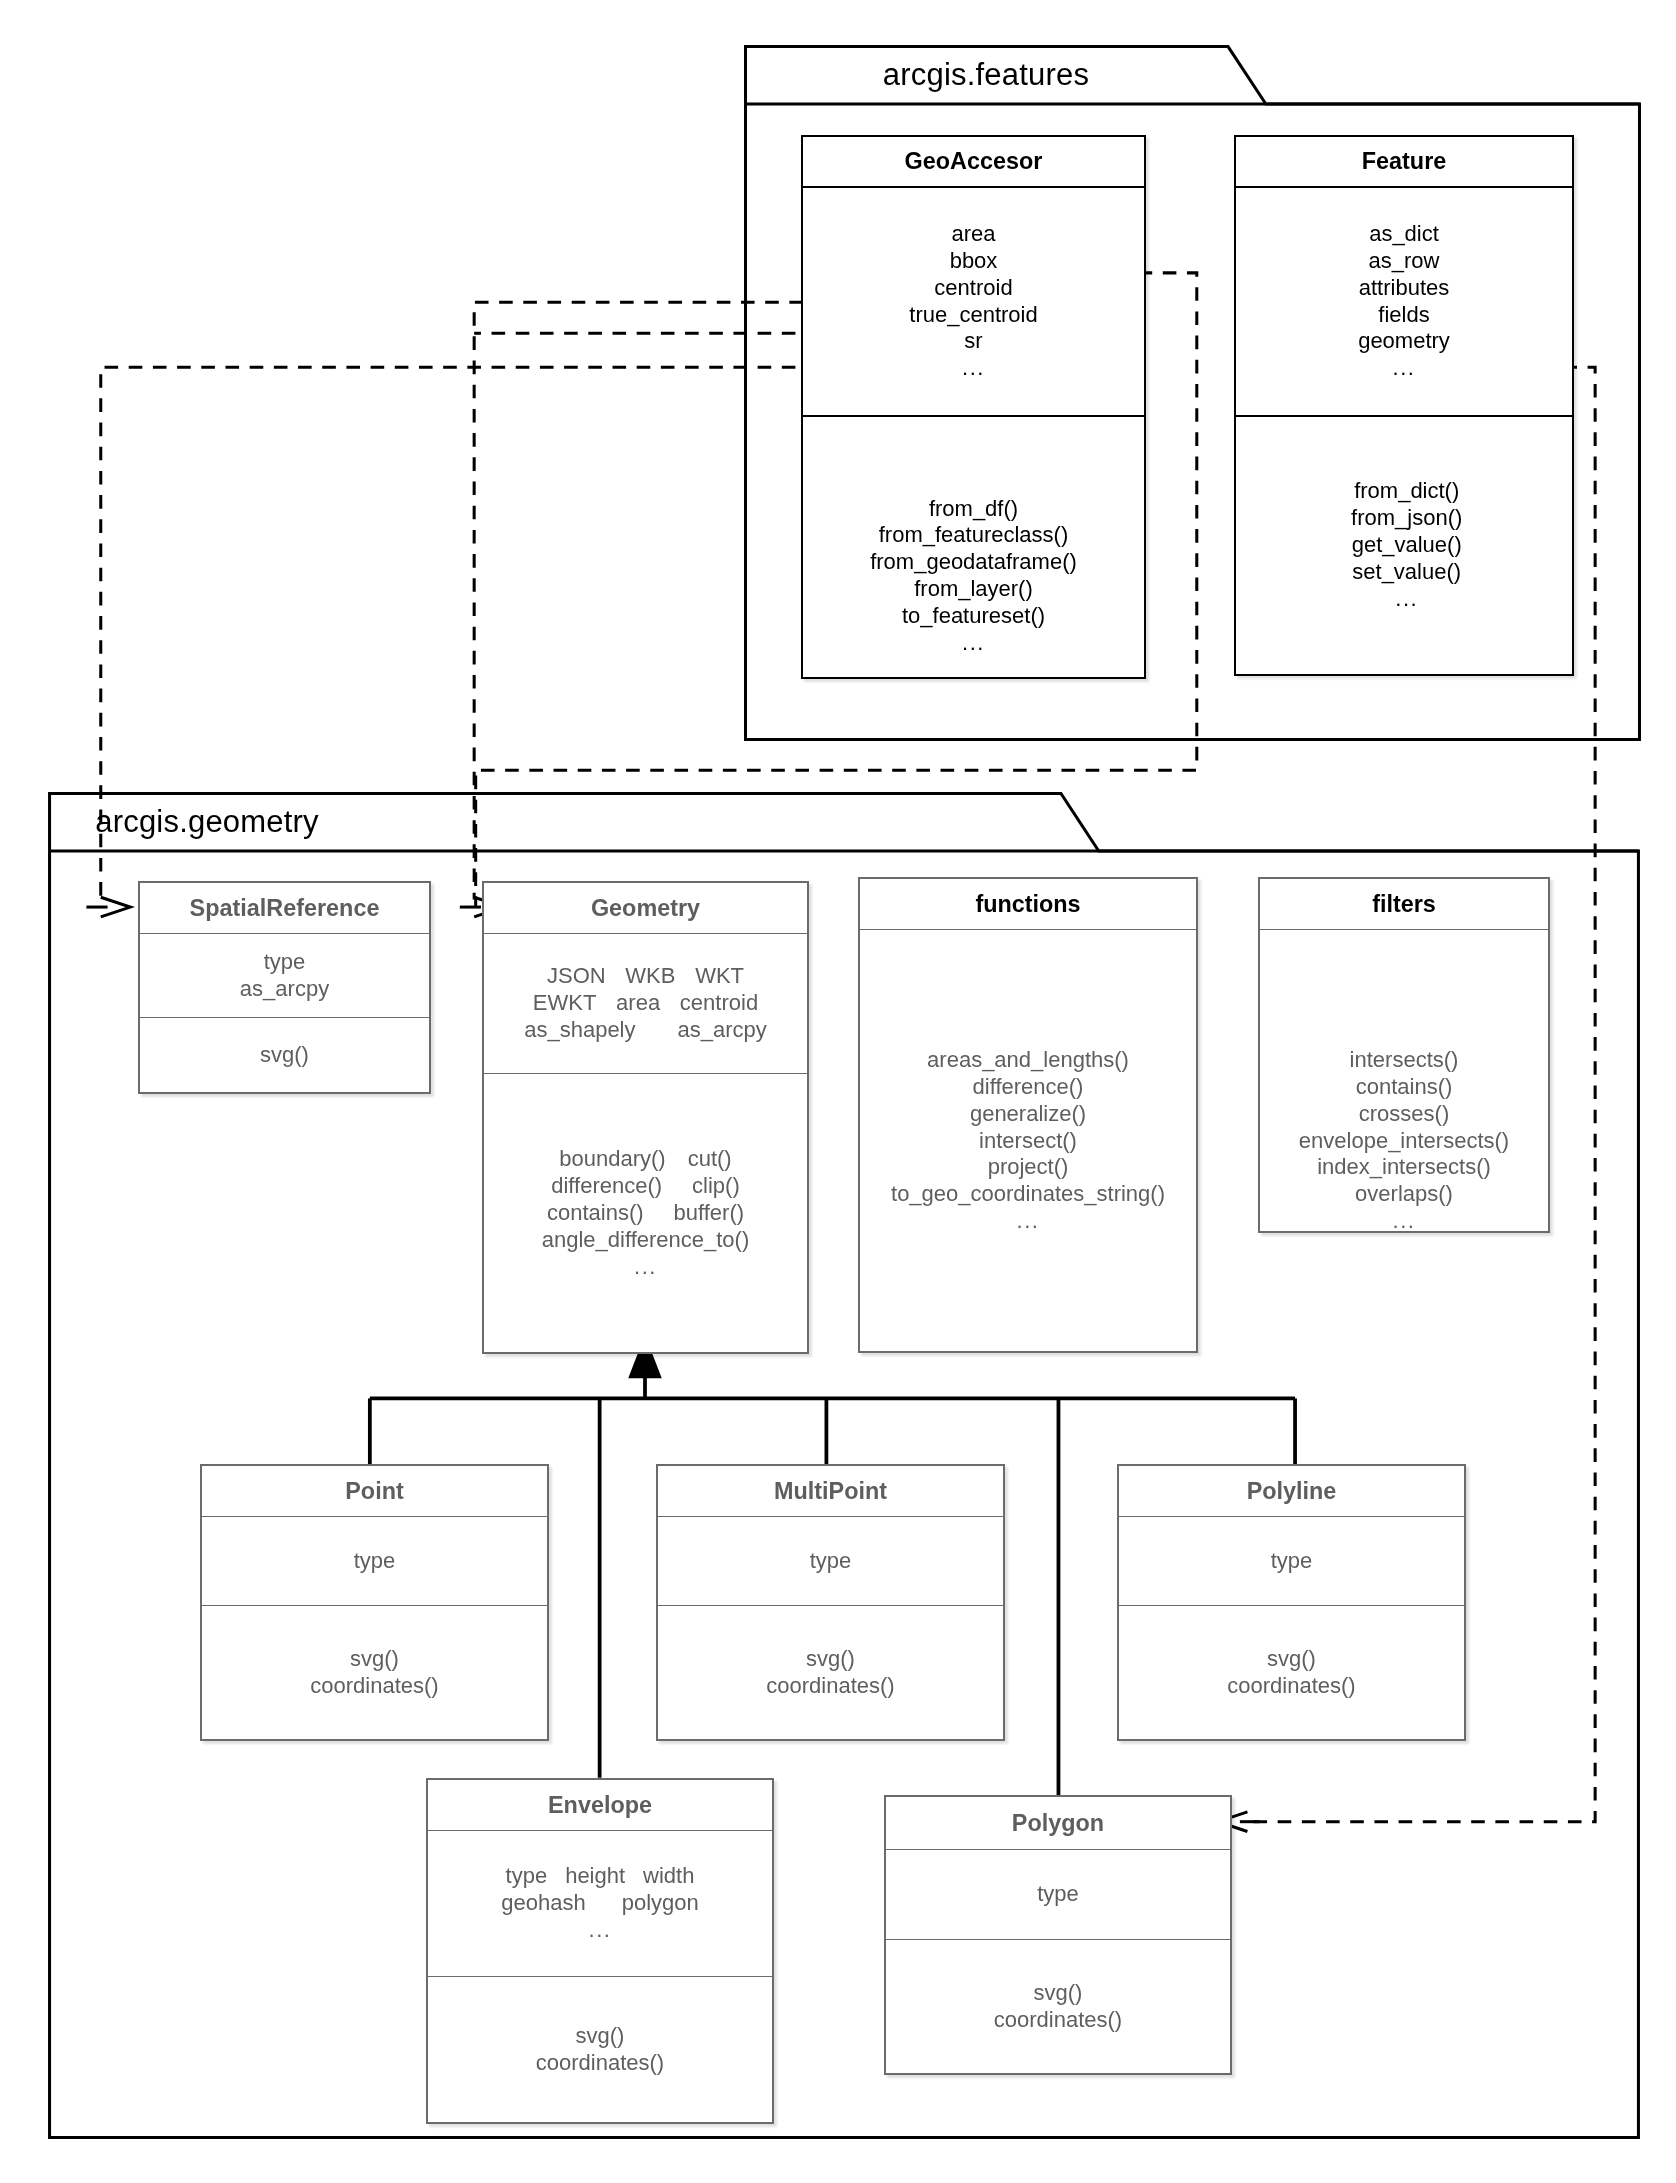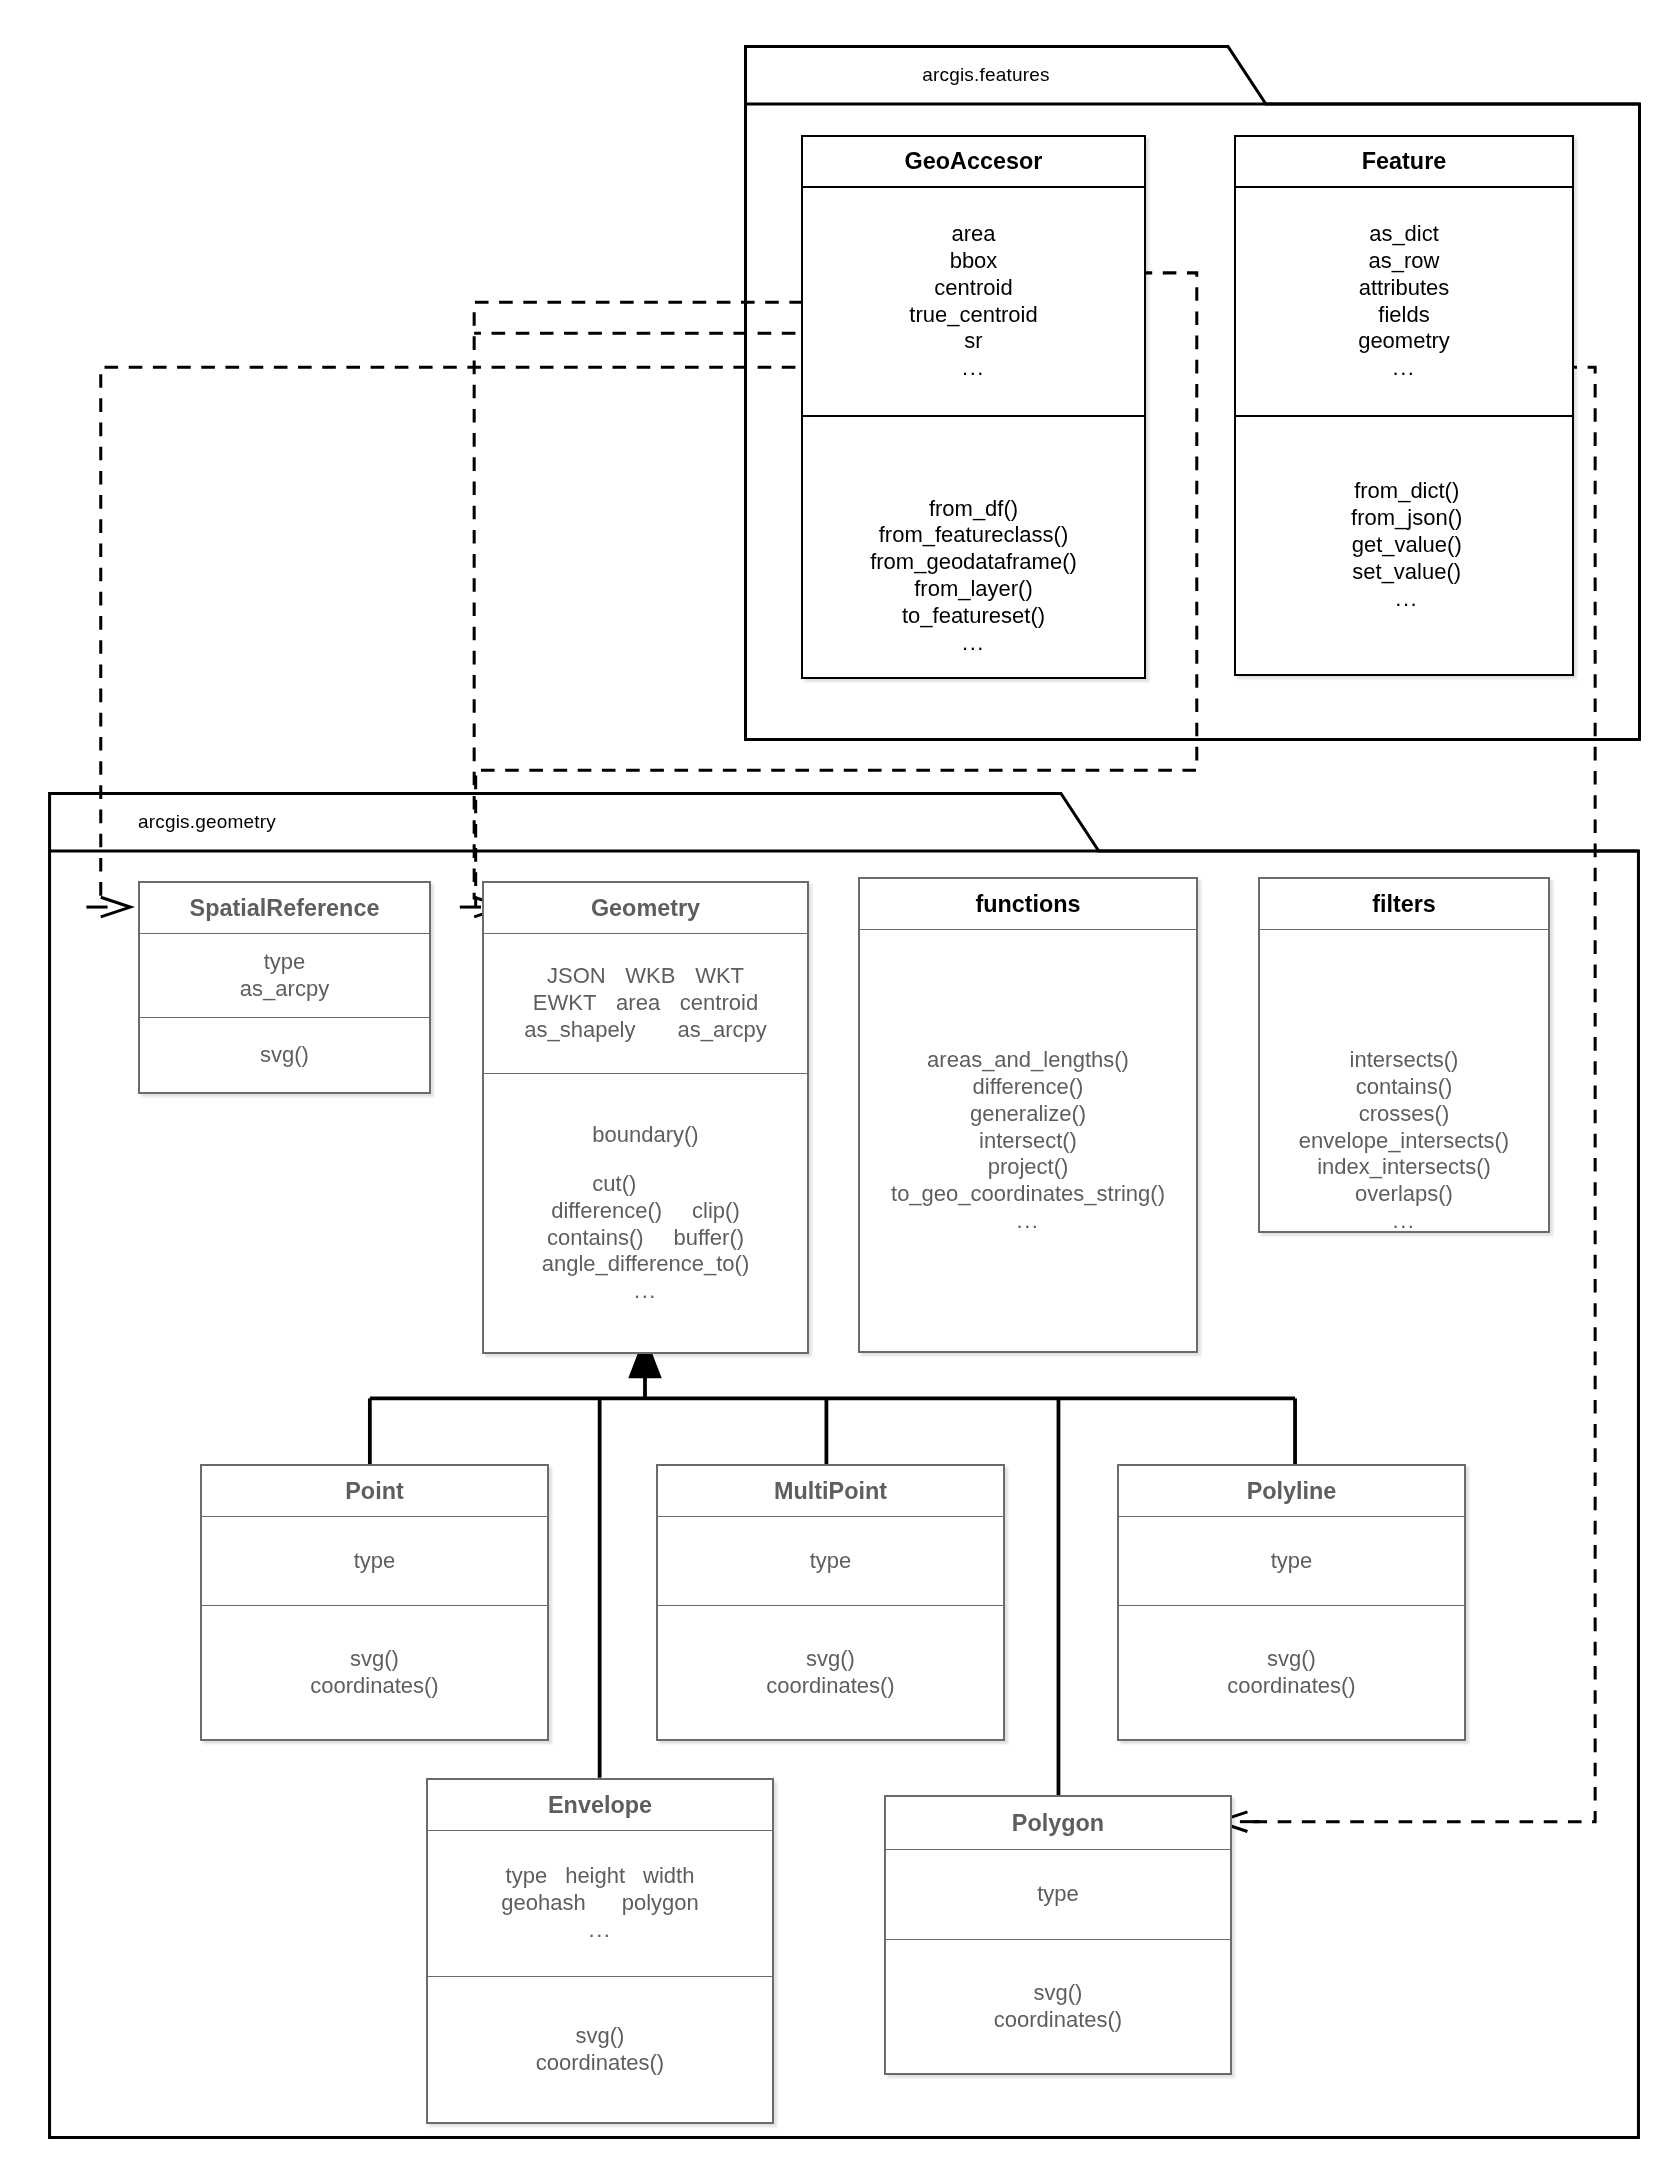--- a/index.html
+++ b/index.html
@@ -3,21 +3,21 @@
 <meta charset="utf-8">
 <style>
   html,body{margin:0;padding:0;background:#ffffff;}
   body{font-family:"Liberation Sans","DejaVu Sans",sans-serif;}
   #stage{position:relative;width:1677px;height:2183px;background:#fff;overflow:hidden;}
   #wires{position:absolute;left:0;top:0;width:1677px;height:2183px;pointer-events:none;}
 
   
   .pkg{position:absolute;box-sizing:border-box;}
   .pkg .pkg-tab-label{position:absolute;box-sizing:border-box;display:flex;align-items:center;justify-content:center;
-        font-size:19px;color:#000;letter-spacing:0.2px;}
+        font-size:31px;color:#000;letter-spacing:0.2px;}
 
   
   .cls{position:absolute;box-sizing:border-box;background:#fff;border:2.3px solid #000;
        box-shadow:3px 3px 2.3px rgba(0,0,0,0.12);}
   .cls.gray{border-color:#6b6b6b;}
   .cls .title{box-sizing:border-box;display:flex;align-items:center;justify-content:center;
        font-weight:bold;font-size:23.4px;color:#000;border-bottom:2.3px solid #000;}
   .cls.gray .title{color:#5e5e5e;border-bottom:1.5px solid #6b6b6b;}
   .cls .sect{box-sizing:border-box;display:flex;flex-direction:column;align-items:center;justify-content:center;
        font-size:22px;color:#000;line-height:1.22;padding:4.5px 7.6px;}
@@ -165,21 +165,21 @@
         <span>EWKT</span>
         <span>area</span>
         <span>centroid</span>
       </div>
       <div class="grid2">
         <span>as_shapely</span>
         <span>as_arcpy</span>
       </div>
     </div>
     <div class="sect div" style="height:280px;">
-      <div class="two-col" style="gap:22px;flex-direction:column;">
+      <div class="two-col" style="gap:22px;">
         <span>boundary()</span>
         <span>cut()</span>
       </div>
       <div class="two-col" style="gap:30px;">
         <span>difference()</span>
         <span>clip()</span>
       </div>
       <div class="two-col" style="gap:30px;">
         <span>contains()</span>
         <span>buffer()</span>

